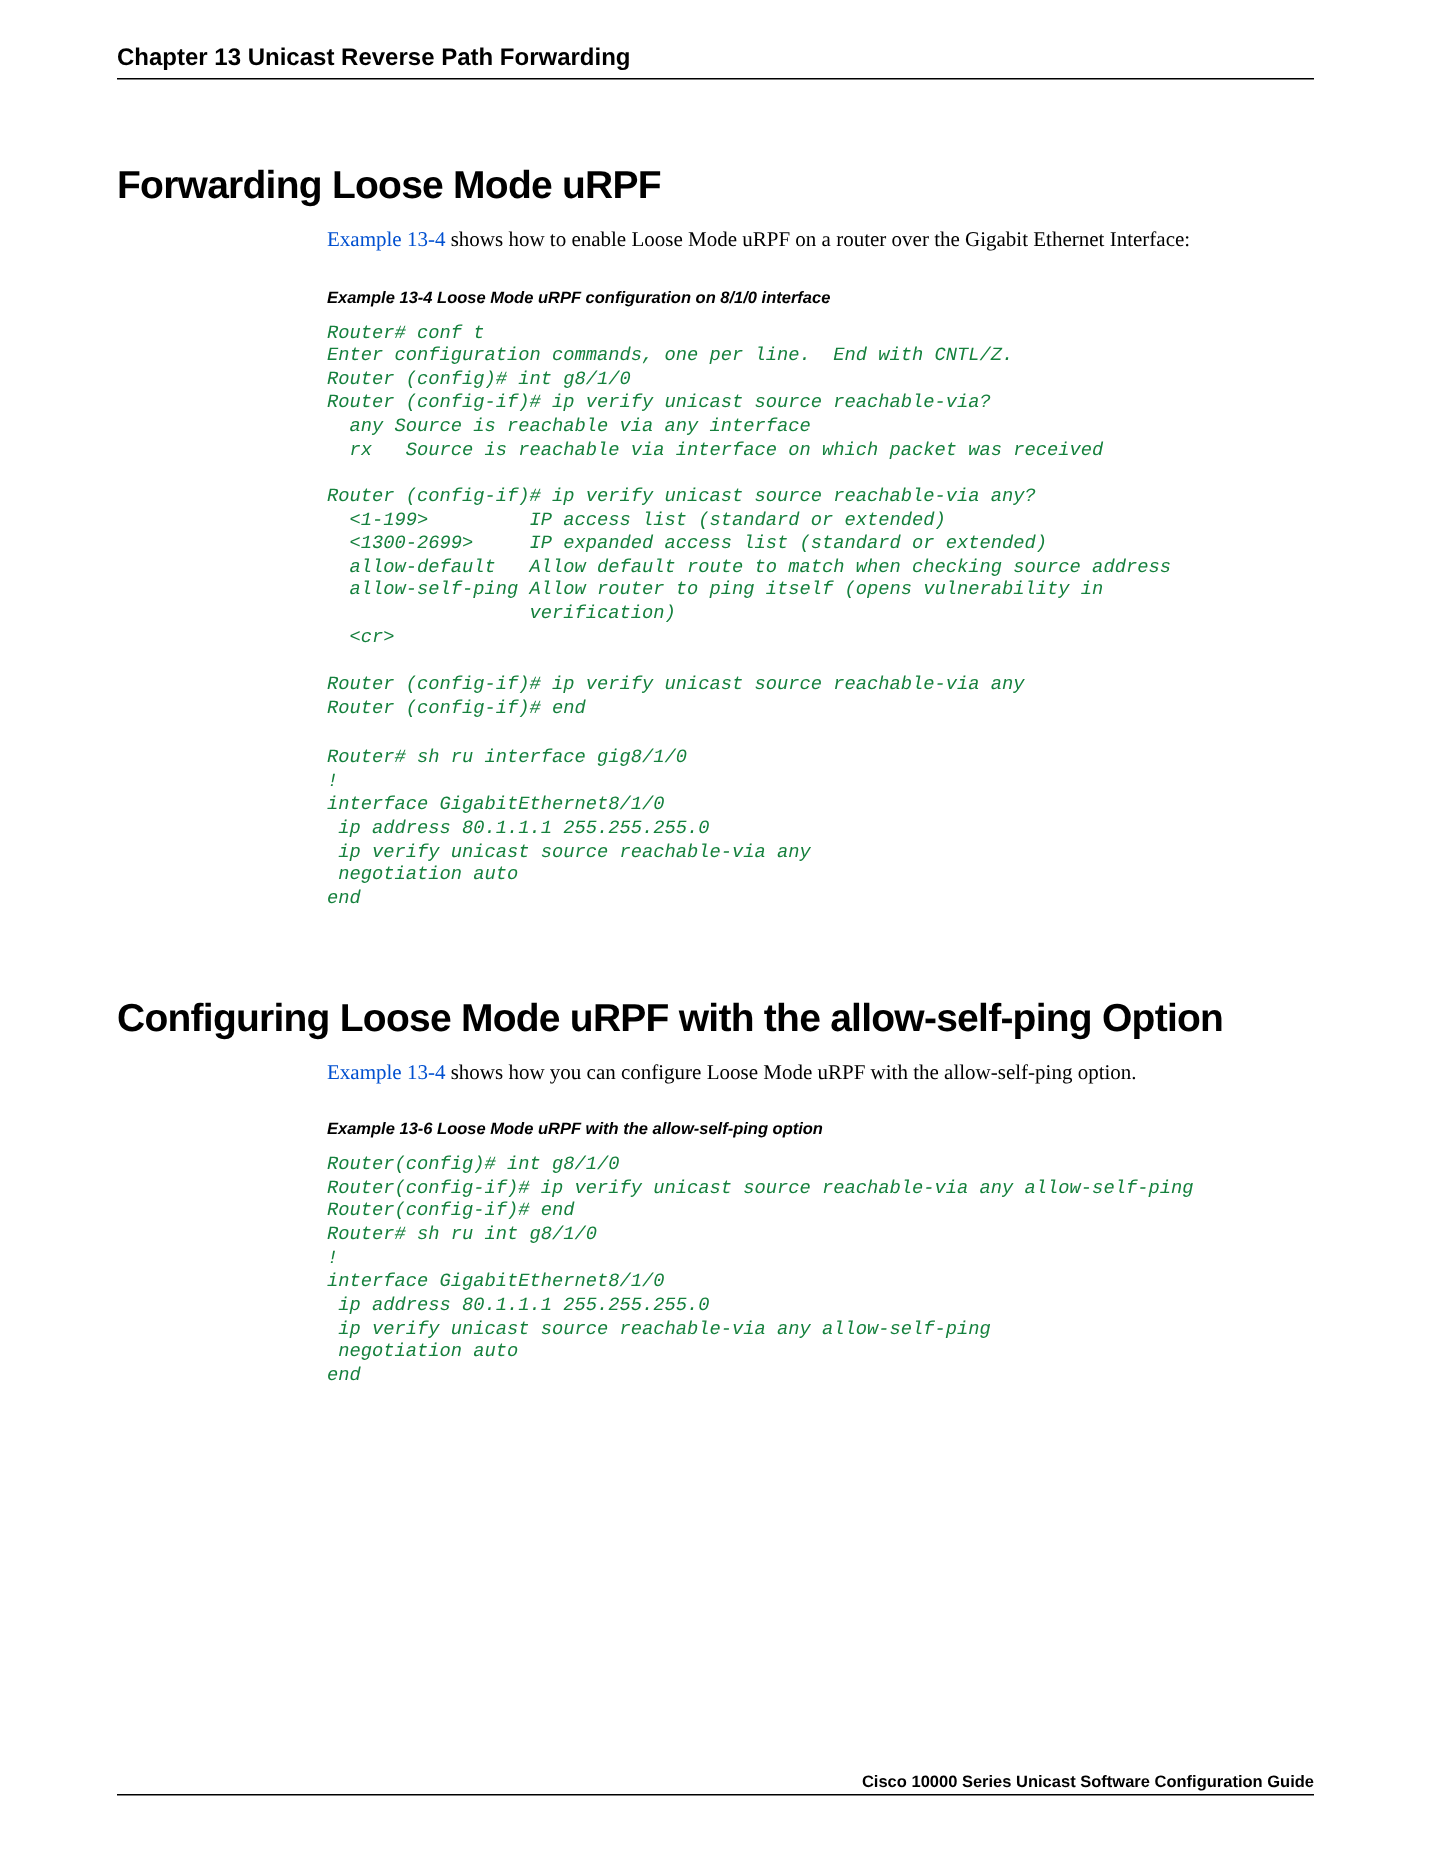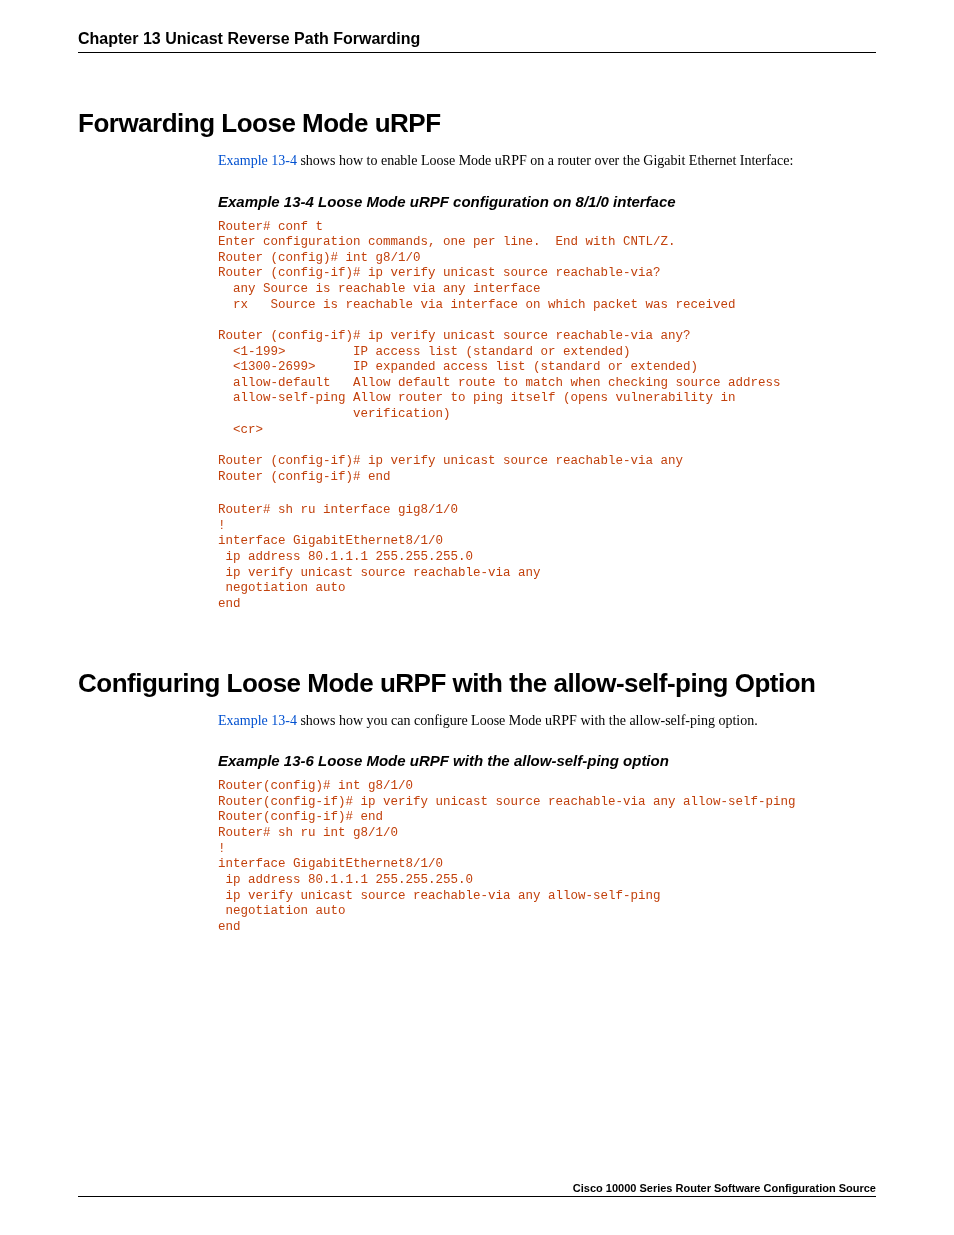--- a/index.html
+++ b/index.html
@@ -64,34 +64,35 @@
       color: #000;
       line-height: 1.4;
       margin-bottom: 22px;
     }
     .link {
       color: #0050d0;
     }
     .example-title {
       margin-left: 140px;
       font-family: Arial, Helvetica, sans-serif;
-      font-size: 15px;
+      font-size: 11px;
       font-weight: bold;
       font-style: italic;
       color: #000;
       margin-bottom: 10px;
     }
     .code-block {
       margin-left: 140px;
       font-family: 'Courier New', Courier, monospace;
       font-size: 12.5px;
-      color: #c2410c;
+      color: #15803d;
       white-space: pre;
       line-height: 1.25;
       margin-bottom: 18px;
+      font-style: italic;
     }
     .footer {
       position: absolute;
       bottom: 35px;
       left: 78px;
       right: 78px;
     }
     .footer-bar {
       border-top: 1px solid #000;
       margin-bottom: 3px;
@@ -184,15 +185,15 @@
 Router# sh ru int g8/1/0
 !
 interface GigabitEthernet8/1/0
  ip address 80.1.1.1 255.255.255.0
  ip verify unicast source reachable-via any allow-self-ping
  negotiation auto
 end</div>
 </div>
 
 <div class="footer">
-  <div class="footer-title">Cisco 10000 Series Router Software Configuration Source</div>
+  <div class="footer-title">Cisco 10000 Series Unicast Software Configuration Guide</div>
   <div class="footer-bar"></div>
 </div>
 
 </body></html>

